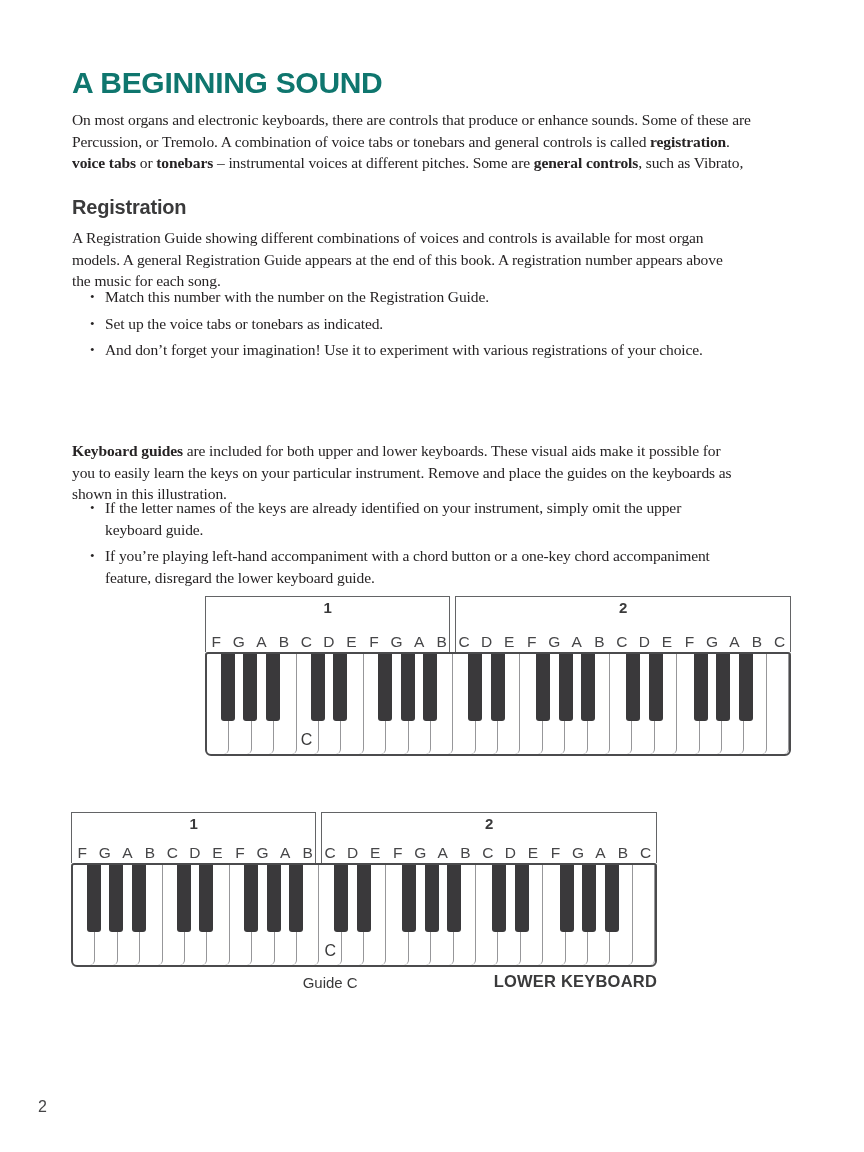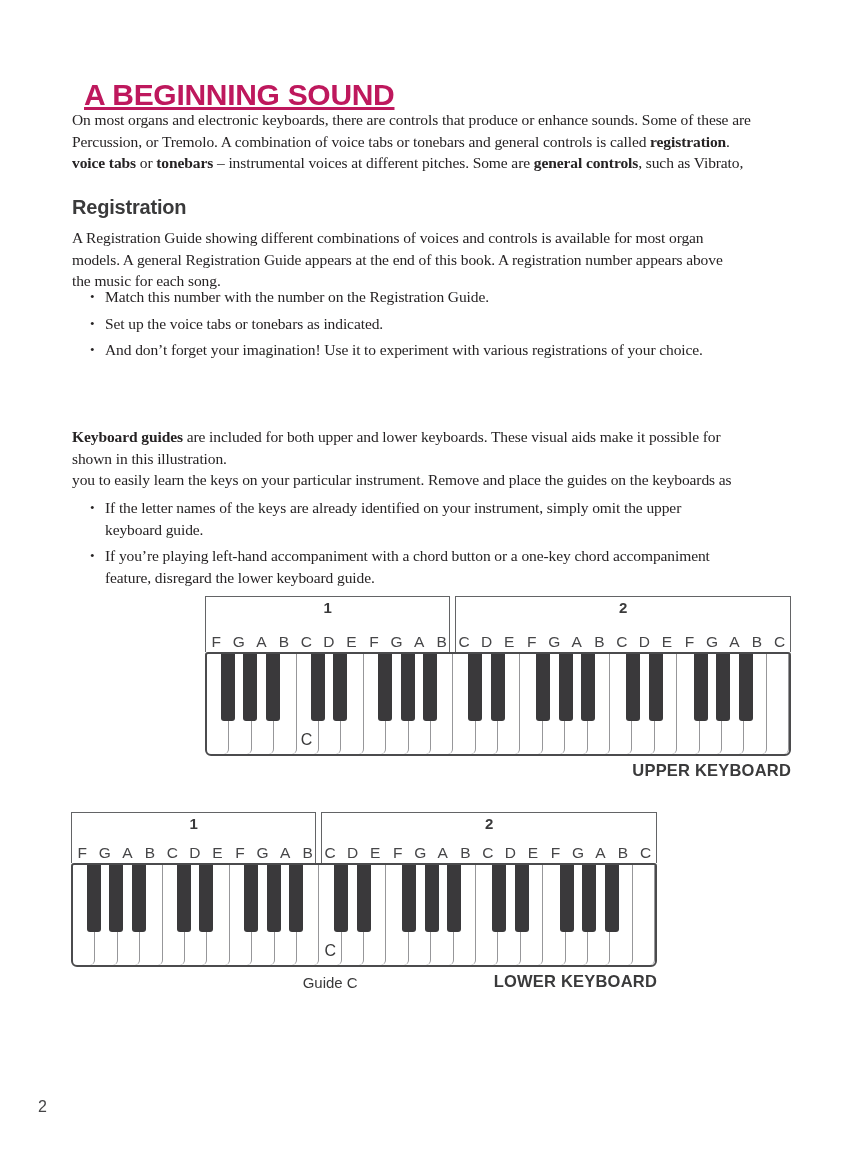--- a/index.html
+++ b/index.html
@@ -1,32 +1,32 @@
 <!DOCTYPE html>
 <html><head>
 <meta charset="utf-8">
 <style>
   html,body{margin:0;padding:0;background:#ffffff;}
   .page{position:relative;width:864px;height:1152px;background:#ffffff;overflow:hidden;
         font-family:"Liberation Serif",serif;}
 
   
-  .h1{position:absolute;left:72px;margin:12px;font-family:"Liberation Sans",sans-serif;
-      font-weight:700;font-size:30px;line-height:33px;color:#be185d;letter-spacing:-0.3px;text-decoration:underline;}
+  .h1{position:absolute;left:72px;margin:0;font-family:"Liberation Sans",sans-serif;
+      font-weight:700;font-size:30px;line-height:33px;color:#0f766e;letter-spacing:-0.3px;}
   .h1a{top:66px;}
   .h1b{top:388px;}
   .h2{position:absolute;left:72px;top:195px;margin:0;font-family:"Liberation Sans",sans-serif;
       font-weight:700;font-size:20px;line-height:24px;color:#3a3a3b;letter-spacing:-0.2px;}
 
   
   .body-text{position:absolute;left:72px;font-size:15.5px;line-height:21.5px;color:#262324;
              letter-spacing:-0.1px;white-space:nowrap;}
   .para1{top:109px;}
   .para2{top:227px;}
-  .para3{top:426px;}
+  .para3{top:440px;}
   .tline{height:21.5px;}
 
   
   .bullets{position:absolute;left:72px;font-size:15.5px;line-height:21.5px;color:#262324;
            letter-spacing:-0.1px;white-space:nowrap;}
   .b1{top:286px;}
   .b2{top:497px;}
   .bullet-item{display:flex;margin-bottom:5px;}
   .bullet-dot{width:15px;margin-left:18px;flex:0 0 15px;font-size:13px;line-height:21.5px;color:#262324;}
   .bullet-text{flex:0 0 auto;}
@@ -95,22 +95,22 @@
       <div class="bullet-item">
         <span class="bullet-dot">•</span>
         <div class="bullet-text">
           <div class="tline">And don’t forget your imagination! Use it to experiment with various registrations of your choice.</div>
         </div>
       </div>
     </div>
 
   <div class="body-text para3">
       <div class="tline"><b>Keyboard guides</b> are included for both upper and lower keyboards. These visual aids make it possible for</div>
+      <div class="tline">you to easily learn the keys on your particular instrument. Remove and place the guides on the keyboards as</div>
       <div class="tline">shown in this illustration.</div>
-      <div class="tline">you to easily learn the keys on your particular instrument. Remove and place the guides on the keyboards as</div>
     </div>
   <div class="bullets b2">
       <div class="bullet-item">
         <span class="bullet-dot">•</span>
         <div class="bullet-text">
           <div class="tline">If the letter names of the keys are already identified on your instrument, simply omit the upper</div>
           <div class="tline">keyboard guide.</div>
         </div>
       </div>
       <div class="bullet-item">
@@ -199,23 +199,20 @@
         <div class="black-key" style="left: 329.09px; width: 13.9738px;"></div>
         <div class="black-key" style="left: 351.628px; width: 13.9738px;"></div>
         <div class="black-key" style="left: 374.167px; width: 13.9738px;"></div>
         <div class="black-key" style="left: 419.244px; width: 13.9738px;"></div>
         <div class="black-key" style="left: 441.782px; width: 13.9738px;"></div>
         <div class="black-key" style="left: 486.859px; width: 13.9738px;"></div>
         <div class="black-key" style="left: 509.398px; width: 13.9738px;"></div>
         <div class="black-key" style="left: 531.936px; width: 13.9738px;"></div>
         <div class="c-key-label" style="left: 99.4231px;">C</div>
       </div>
-    <div class="kb-captions">
-      <span class="kb-caption">UPPER KEYBOARD</span>
-    </div>
   </div>
 
   <div class="kbd kbd-lower">
     <div class="kb-guide">
         <div class="kb-sec" style="left: 0px; width: 245.423px;">
           <span class="kb-num">1</span>
         </div>
         <div class="kb-sec" style="left: 250.423px; width: 335.577px;">
           <span class="kb-num">2</span>
         </div>

